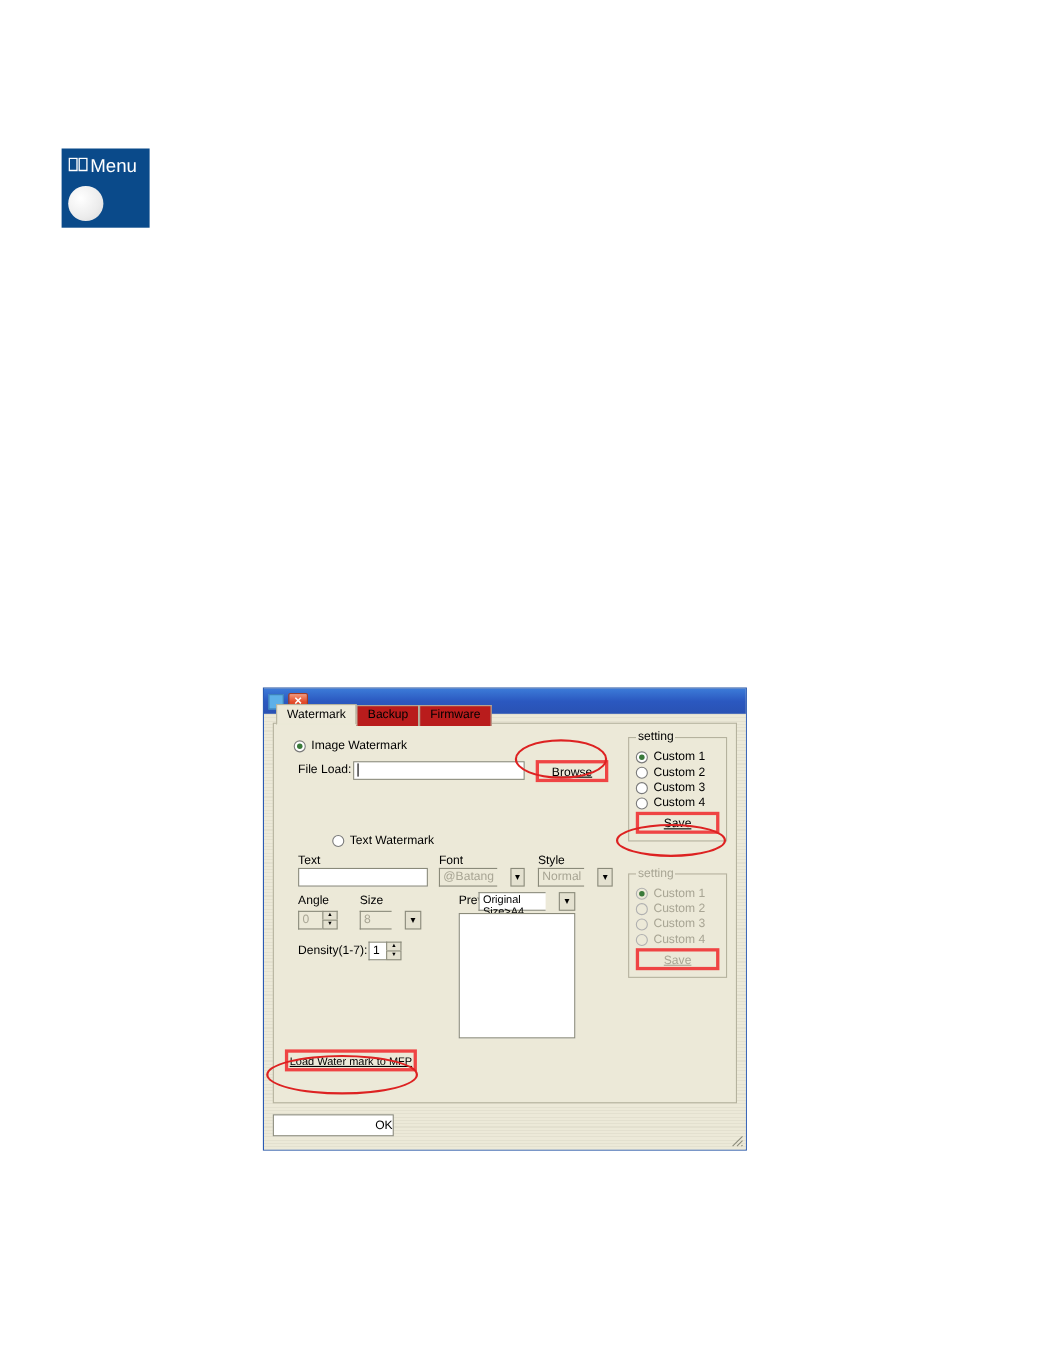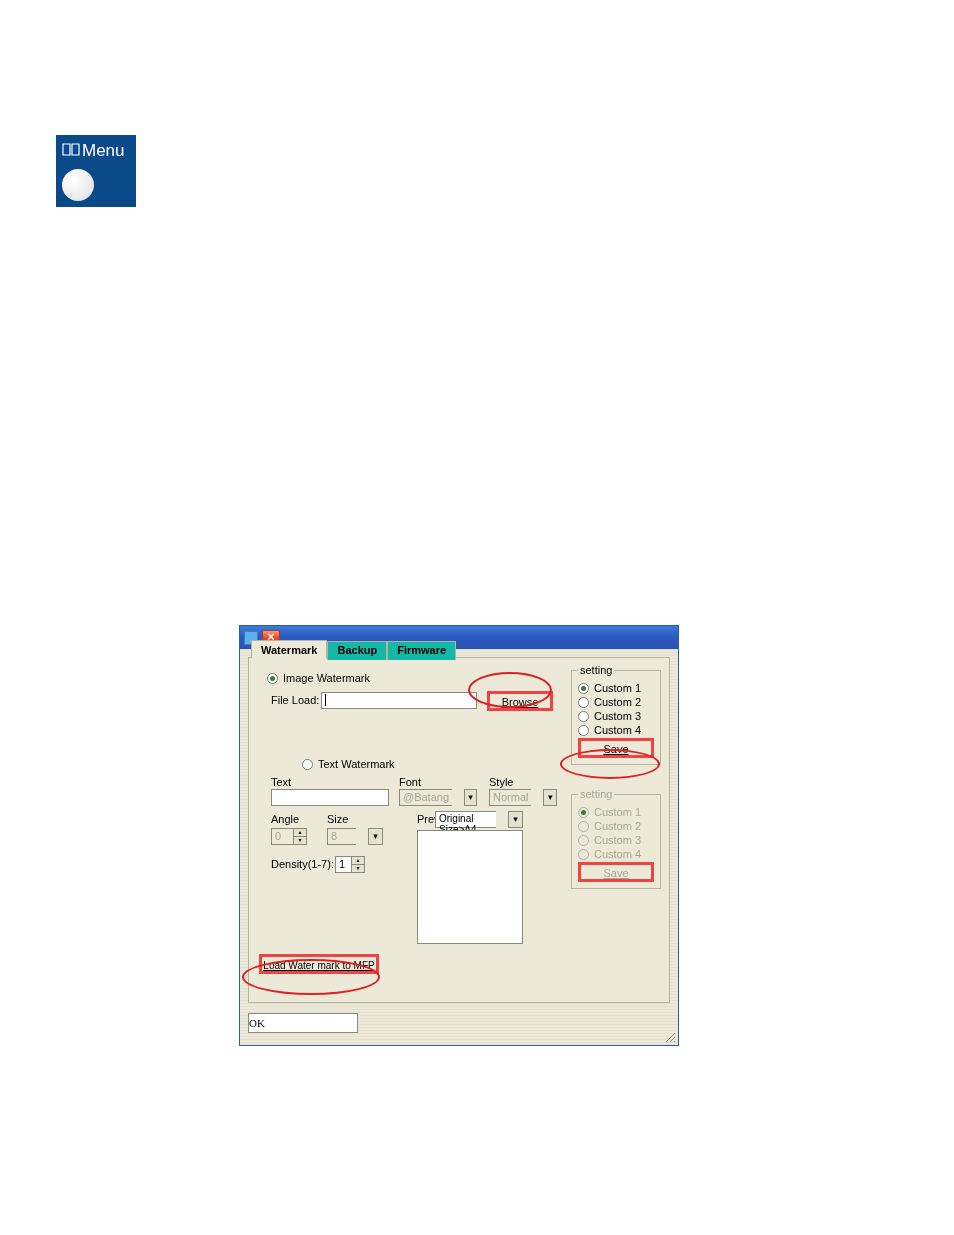--- a/index.html
+++ b/index.html
@@ -14,22 +14,22 @@
   
   .dialog{position:absolute;left:239px;top:625px;width:440px;height:421px;border:1px solid #2a5ab4;background:#ece9d8;}
   .titlebar{height:23px;background:linear-gradient(to bottom,#3c7bd8 0%,#2b58c0 50%,#2952b3 100%);display:flex;align-items:center;padding:0 3px 0 4px;}
   .titlebar .appicon{width:14px;height:14px;background:#5db0e8;border:1px solid #3b7fb5;margin-right:4px;}
   .titlebar .title{color:#fff;font-weight:bold;font-size:11px;flex:1;}
   .titlebar .close{width:18px;height:16px;background:linear-gradient(to bottom,#f59a7a,#e34b2a,#d63a1a);border:1px solid #a83a1f;color:#fff;font-weight:bold;font-size:12px;line-height:13px;text-align:center;border-radius:2px;}
   
   .dialog-body{background:repeating-linear-gradient(to bottom,#e3e0cf 0,#e3e0cf 1px,#ece9d8 1px,#ece9d8 3px);height:calc(100% - 23px);position:relative;}
   
   .tabpanel{position:absolute;left:8px;top:8px;right:8px;bottom:42px;background:#ece9d8;border:1px solid #b5b29e;}
-  .tabstrip{position:absolute;left:2px;top:-19px;height:19px;display:flex;font-weight:bold;}
-  .tab{background:#14b8a6;border:1px solid #b5b29e;border-bottom:none;padding:3px 9px 2px;font-size:11px;margin-right:0;position:relative;top:1px;}
+  .tabstrip{position:absolute;left:2px;top:-19px;height:19px;display:flex;}
+  .tab{background:#b91c1c;border:1px solid #b5b29e;border-bottom:none;padding:3px 9px 2px;font-size:11px;margin-right:0;position:relative;top:1px;}
   .tab.active{background:#ece9d8;z-index:2;border-bottom:1px solid #ece9d8;}
   .tab.inactive{top:2px;padding-top:2px;}
   
   .row{display:flex;align-items:center;}
   .radio{width:11px;height:11px;border:1px solid #7a7a7a;border-radius:50%;background:#fff;display:inline-block;margin-right:5px;position:relative;flex-shrink:0;}
   .radio.checked::after{content:"";position:absolute;left:2px;top:2px;width:5px;height:5px;border-radius:50%;background:#3a7a3a;}
   .radio.disabled{background:#ece9d8;border-color:#b0b0b0;}
   
   .lbl{font-size:11px;}
   .lbl.dis{color:#a8a594;}
@@ -47,21 +47,21 @@
   .spin .sval{width:22px;background:#fff;border:1px solid #8a8a7a;border-right:none;height:17px;padding:1px 3px;font-size:11px;text-align:left;}
   .spin .sval.dis{background:#ece9d8;color:#a8a594;}
   .spin .sbtns{width:14px;height:17px;display:flex;flex-direction:column;}
   .spin .sbtns div{flex:1;background:#e4e1d0;border:1px solid #8a8a7a;font-size:6px;text-align:center;line-height:6px;}
   .spin .sbtns div:first-child{border-bottom:none;}
   
   fieldset{border:1px solid #b5b29e;margin:0;padding:4px 6px 6px;}
   fieldset legend{font-size:11px;padding:0 2px;}
   fieldset.dis legend{color:#a8a594;}
   
-  .ok{position:absolute;left:8px;bottom:12px;width:110px;height:20px;background:#fff;border:1px solid #8a8a7a;text-align:left;line-height:18px;font-size:11px;font-family:Liberation Serif, serif;}
+  .ok{position:absolute;left:8px;bottom:12px;width:110px;height:20px;background:#fff;border:1px solid #8a8a7a;text-align:right;line-height:18px;font-size:11px;}
   .resize{position:absolute;right:2px;bottom:2px;width:12px;height:12px;}
   .resize svg{display:block;}
   
   
   .ring{position:absolute;border:2px solid #d22;border-radius:50%;pointer-events:none;}
 </style>
 </head>
 <body>
 
 <div class="menu-tile">

